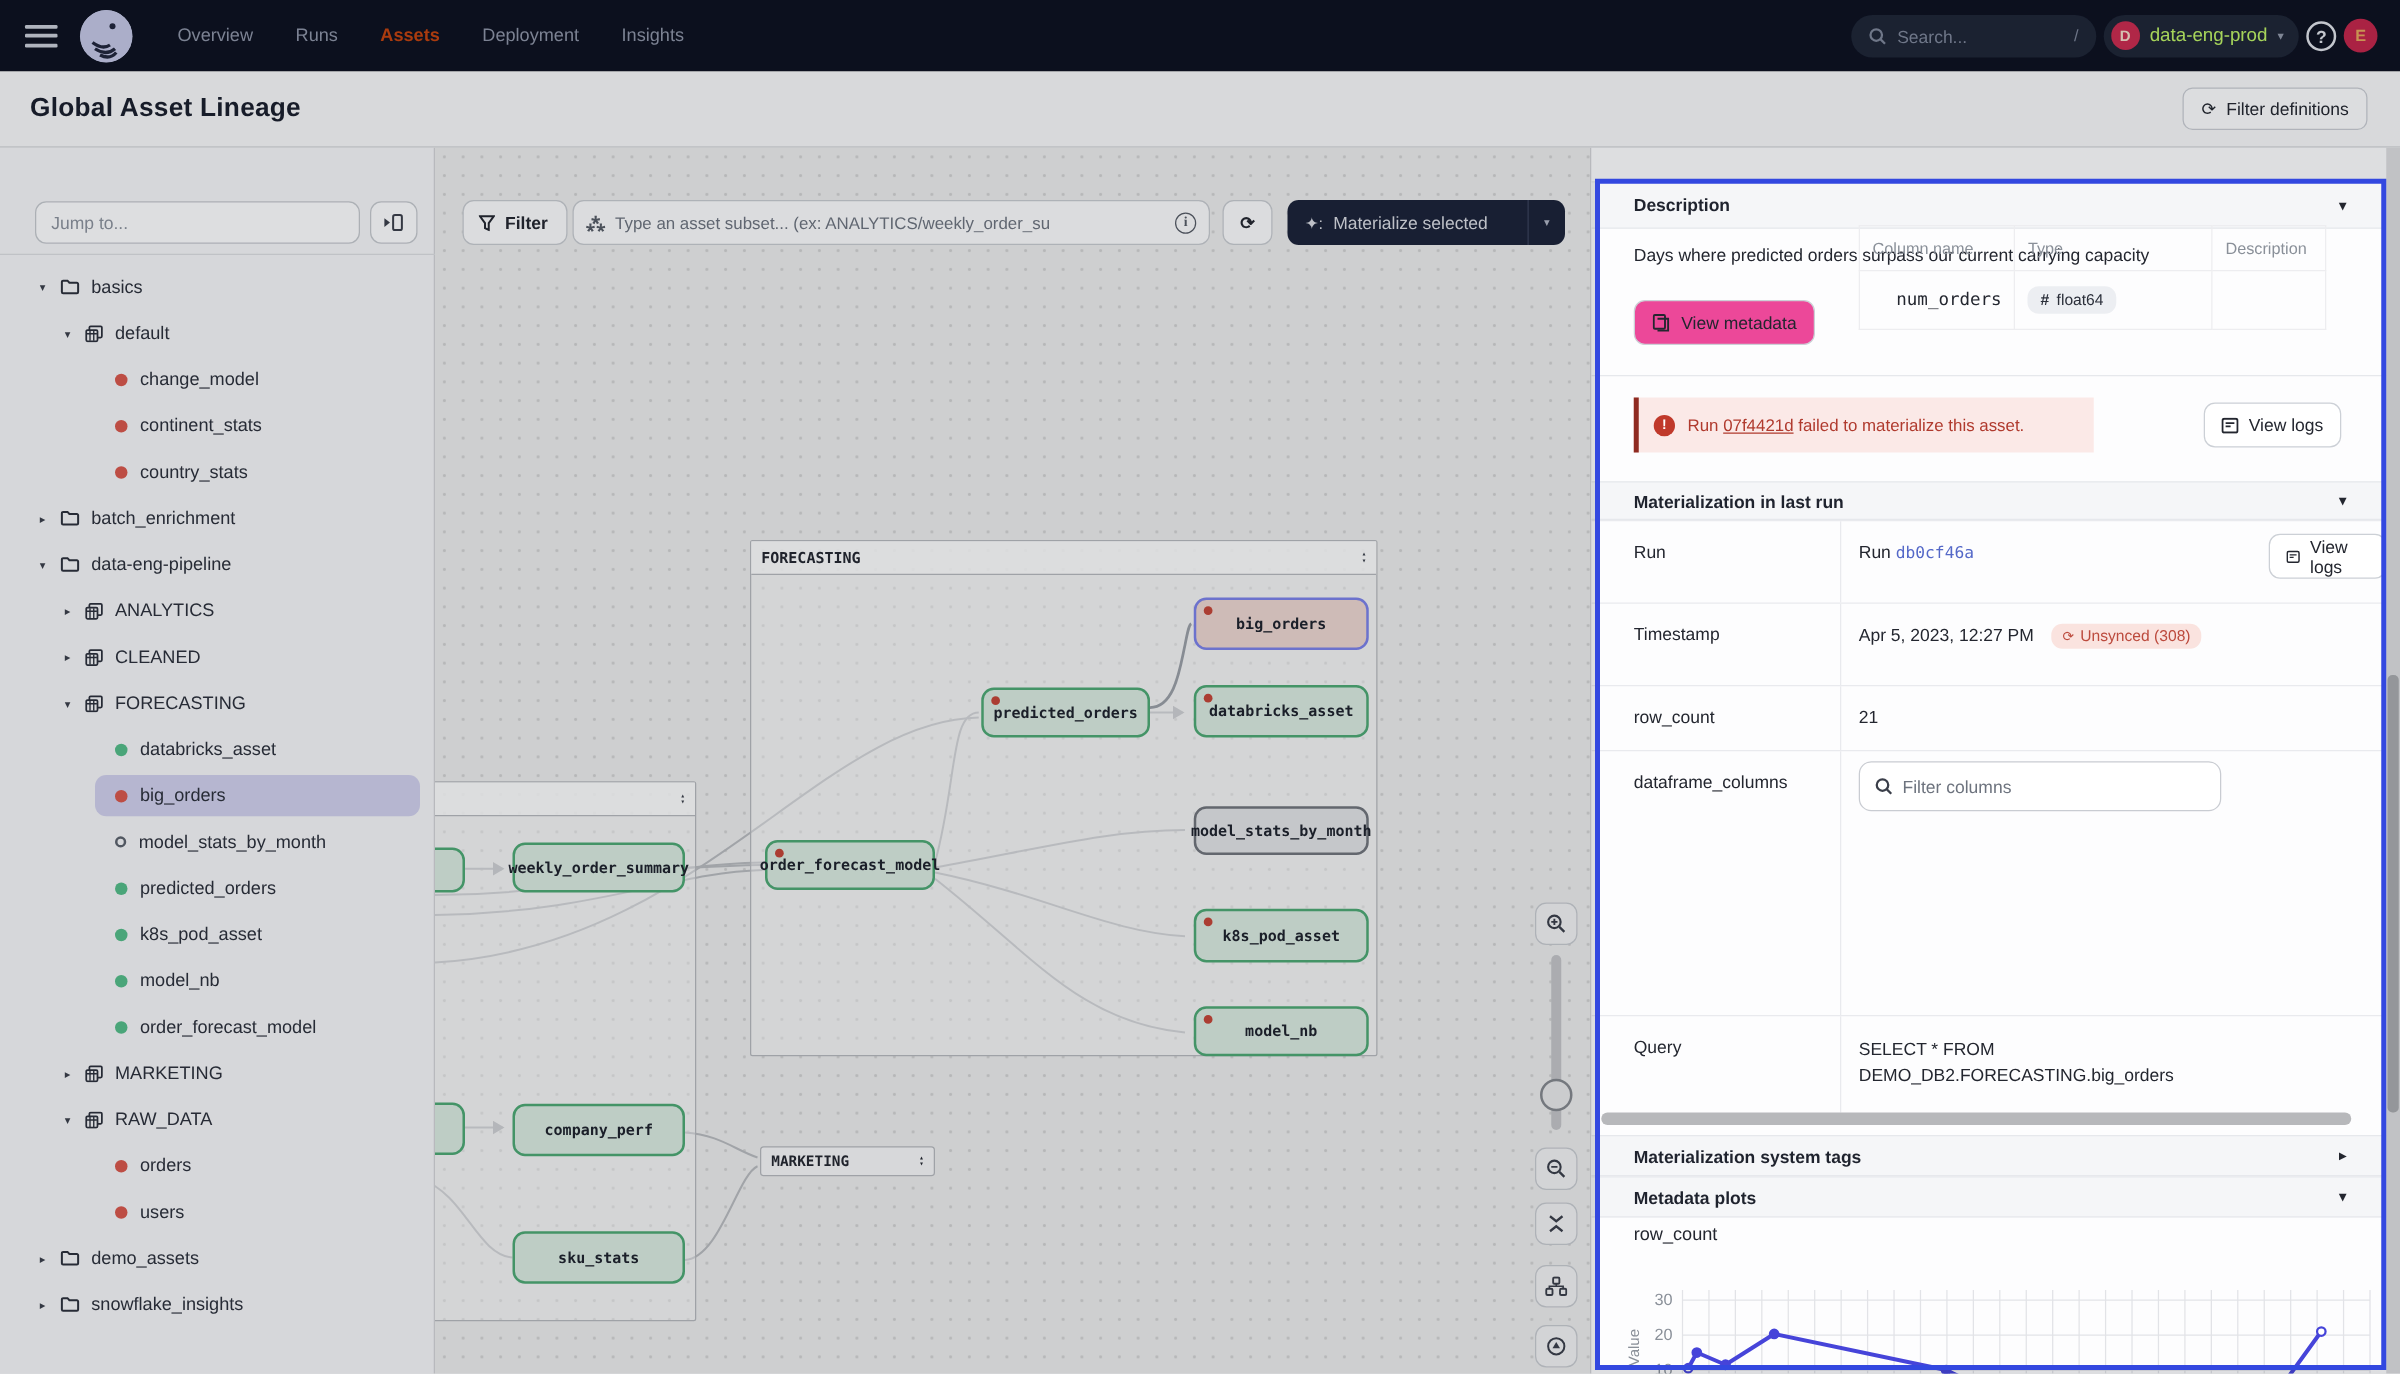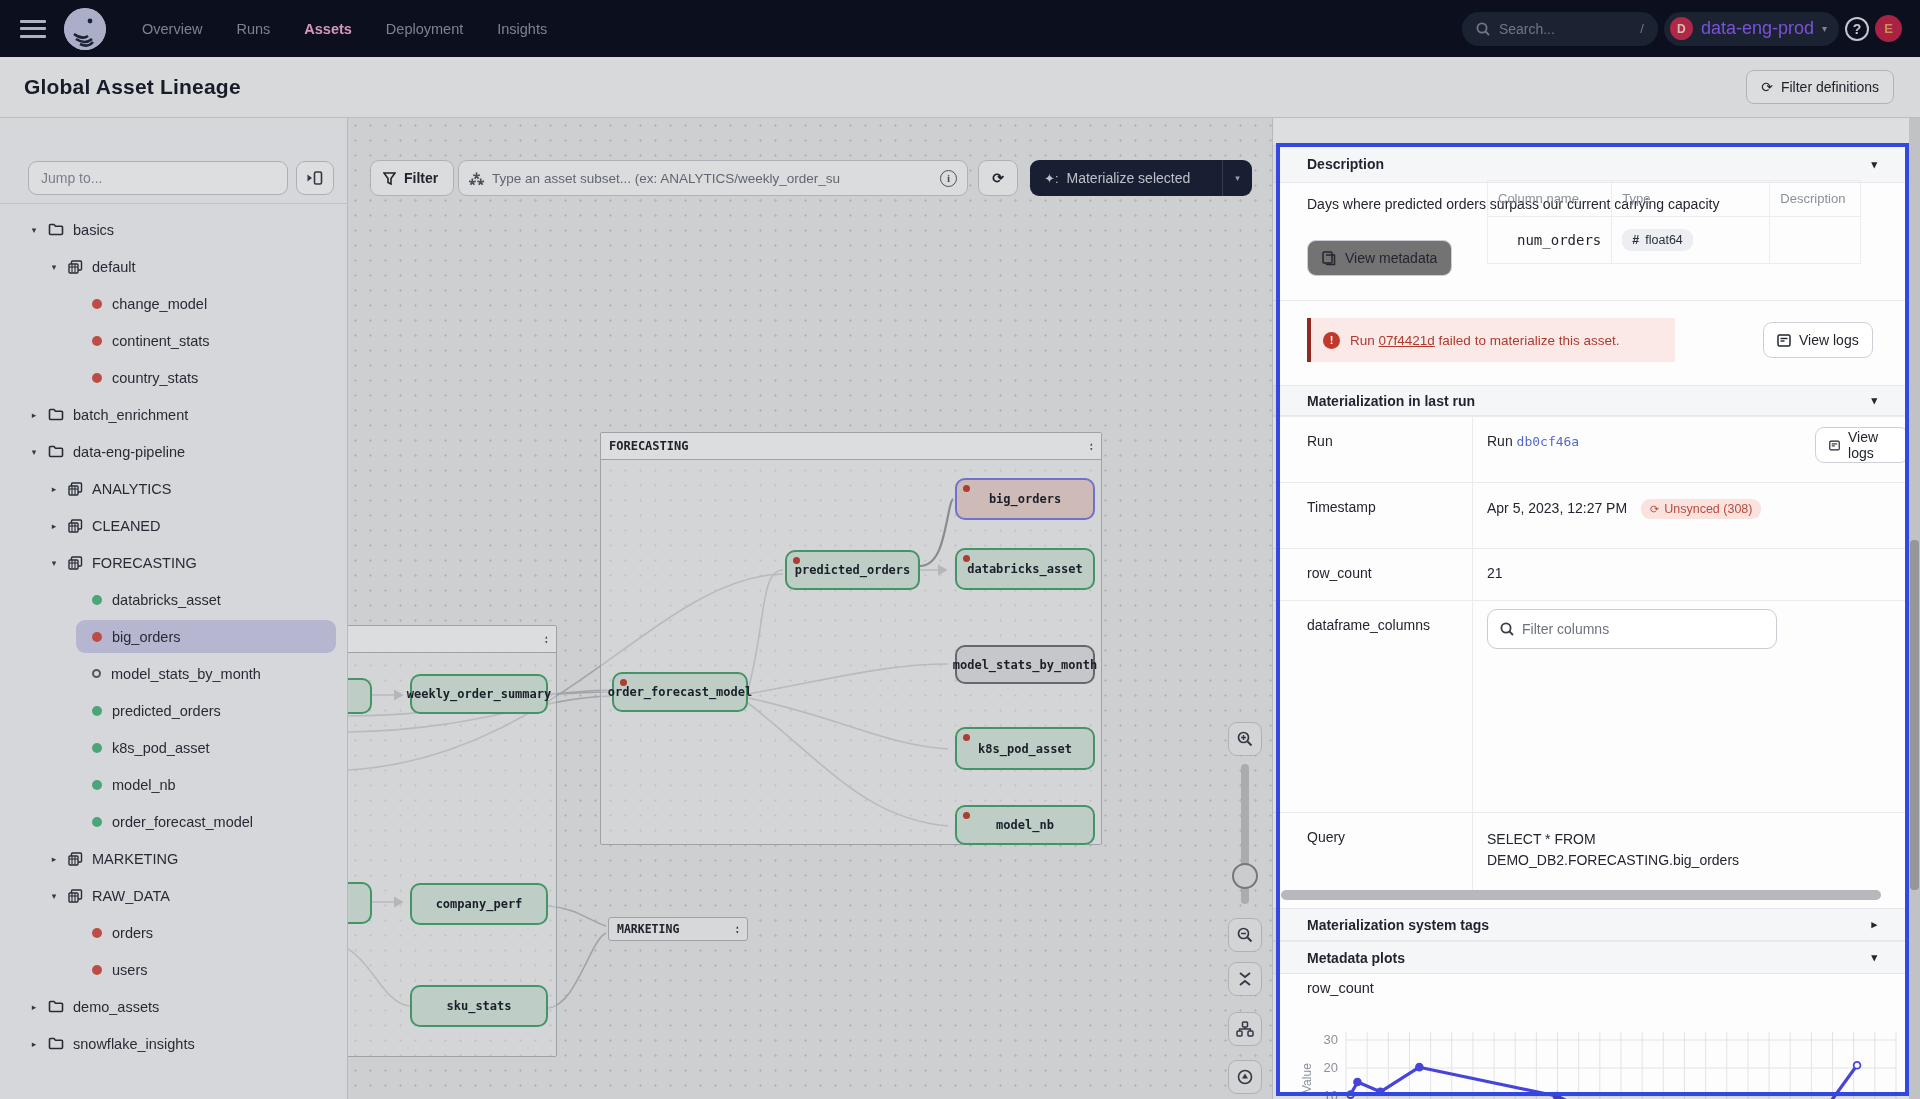--- a/index.html
+++ b/index.html
@@ -8,27 +8,27 @@
 
   
   #topnav { position:absolute; left:0; top:0; width:1920px; height:57px; background:#0c101f;
     display:flex; align-items:center; z-index:5; }
   .hamburger { width:26px; height:18px; margin-left:20px; display:flex; flex-direction:column; justify-content:space-between; cursor:pointer; }
   .hamburger span { height:3px; background:#c8ccd6; border-radius:1px; }
   .logo { width:42px; height:42px; border-radius:50%; background:#c3c6e4; margin-left:18px; position:relative; overflow:hidden; }
   .logo svg { position:absolute; left:0; top:0; }
   .navlinks { display:flex; gap:34px; margin-left:36px; }
   .navlink { color:#8d93a5; font-size:14.5px; cursor:pointer; }
-  .navlink.active { color:#f9a8d4; font-weight:bold; }
+  .navlink.active { color:#c2410c; font-weight:bold; }
   .nav-right { margin-left:auto; display:flex; align-items:center; gap:6px; margin-right:18px; }
   .searchpill { width:196px; height:34px; border-radius:17px; background:#1d2435; display:flex; align-items:center; padding:0 14px; color:#7e8699; font-size:14px; gap:9px; }
   .searchpill .slash { margin-left:auto; font-size:13px; color:#7e8699; }
   .deploypill { height:34px; border-radius:17px; background:#1d2435; display:flex; align-items:center; padding:0 12px 0 6px; gap:8px; cursor:pointer; }
   .dbadge { width:23px; height:23px; border-radius:50%; background:#c92a4e; color:#f4d9c8; font-size:12px; font-weight:bold; display:flex; align-items:center; justify-content:center; }
-  .deploypill .dname { color:#8b5cf6; font-size:18px; }
+  .deploypill .dname { color:#bef264; font-size:15px; }
   .deploypill .car { color:#9198a8; font-size:10px; }
   .helpicon { width:24px; height:24px; border-radius:50%; border:2px solid #dfe1e8; color:#dfe1e8; font-size:14px; font-weight:bold; display:flex; align-items:center; justify-content:center; }
   .avatar { width:27px; height:27px; border-radius:50%; background:#c22449; color:#e5a75a; font-size:13px; font-weight:bold; display:flex; align-items:center; justify-content:center; }
 
   
   #pagehead { position:absolute; left:0; top:57px; width:1920px; height:61px; background:#f7f7f8;
     border-bottom:1px solid #d6d7da; display:flex; align-items:center; z-index:4; }
   #pagehead h1 { font-size:21px; color:#191d2b; margin-left:24px; letter-spacing:.2px; }
   .reloadbtn { margin-left:auto; margin-right:26px; height:34px; border:1px solid #c9ccd2; border-radius:8px;
     background:#fcfcfd; display:flex; align-items:center; gap:8px; padding:0 14px; font-size:14px; color:#23262f; cursor:pointer; }
@@ -89,21 +89,21 @@
     display:flex; align-items:center; justify-content:center; cursor:pointer; }
   .zslider { position:absolute; left:893px; width:8px; background:#c3c4c7; border-radius:4px; }
   .zhandle { position:absolute; left:884px; width:26px; height:26px; border-radius:50%; background:#e8e8e9; border:2px solid #84878d; cursor:grab; }
 
   
   #panel { position:absolute; left:1272px; top:118px; width:648px; height:981px; background:#fdfdfe; z-index:2; border-left:1px solid #d2d3d6; }
   .sechead { position:absolute; left:0; width:636px; background:#f5f6f8; border-top:1px solid #e6e8ec; border-bottom:1px solid #e6e8ec;
     display:flex; align-items:center; padding:0 32px 0 34px; font-size:14px; font-weight:bold; color:#1f232e; }
   .sechead .scar { margin-left:auto; font-size:11px; color:#23262f; }
   .desc-text { position:absolute; left:34px; top:78px; width:560px; font-size:14px; color:#23262f; }
-  .metabtn { position:absolute; left:34px; top:122px; height:36px; border:1px solid #ccd0d6; border-radius:9px; background:#737373;
+  .metabtn { position:absolute; left:34px; top:122px; height:36px; border:1px solid #ccd0d6; border-radius:9px; background:#ec4899;
     display:flex; align-items:center; gap:9px; padding:0 14px; font-size:14px; color:#23262f; cursor:pointer; }
   .descdiv { position:absolute; left:0; top:182px; width:636px; border-top:1px solid #e6e8ec; }
   .alert { position:absolute; left:34px; top:200px; width:368px; height:44px; background:#fbe9e7; border-left:4px solid #8f2a21;
     display:flex; align-items:center; gap:10px; padding:0 12px; font-size:13.5px; color:#b03a2e; }
   .alert .aicon { width:17px; height:17px; border-radius:50%; background:#c0392b; color:#fff; font-size:11px; font-weight:bold; display:flex; align-items:center; justify-content:center; flex:0 0 auto; }
   .alert a { color:#b03a2e; text-decoration:underline; cursor:pointer; }
   .logsbtn { position:absolute; height:36px; border:1px solid #ccd0d6; border-radius:9px; background:#fff;
     display:flex; align-items:center; gap:8px; padding:0 13px; font-size:14px; color:#23262f; cursor:pointer; }
   .kvrow { position:absolute; left:0; width:636px; border-top:1px solid #e9eaee; display:flex; }
   .kvlabel { width:200px; padding:16px 0 0 34px; font-size:14px; color:#23262f; border-right:1px solid #e9eaee; flex:0 0 auto; }

